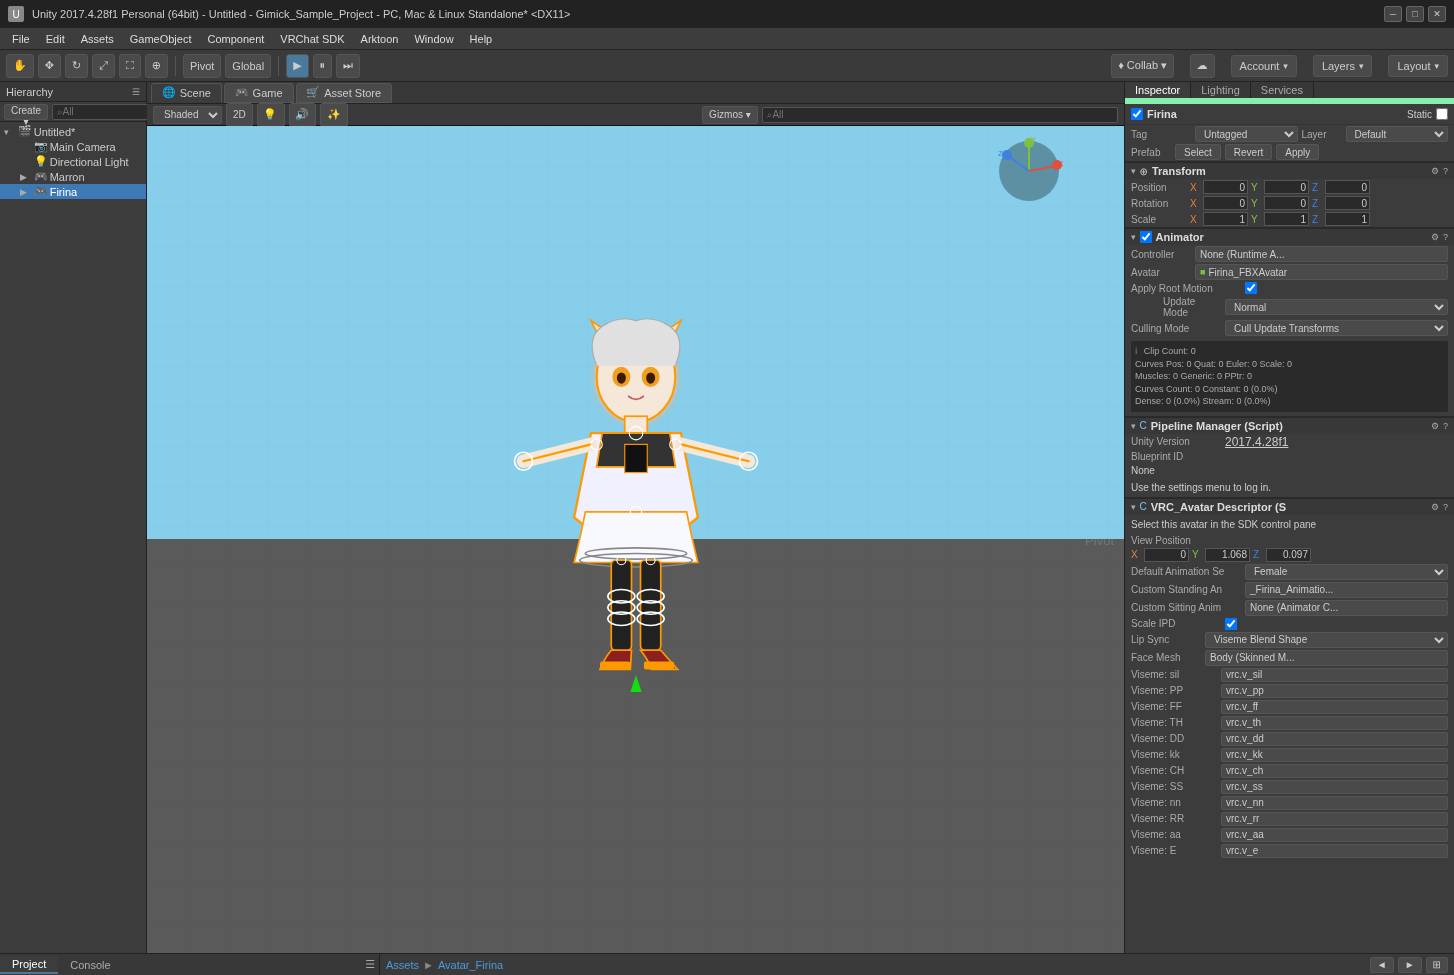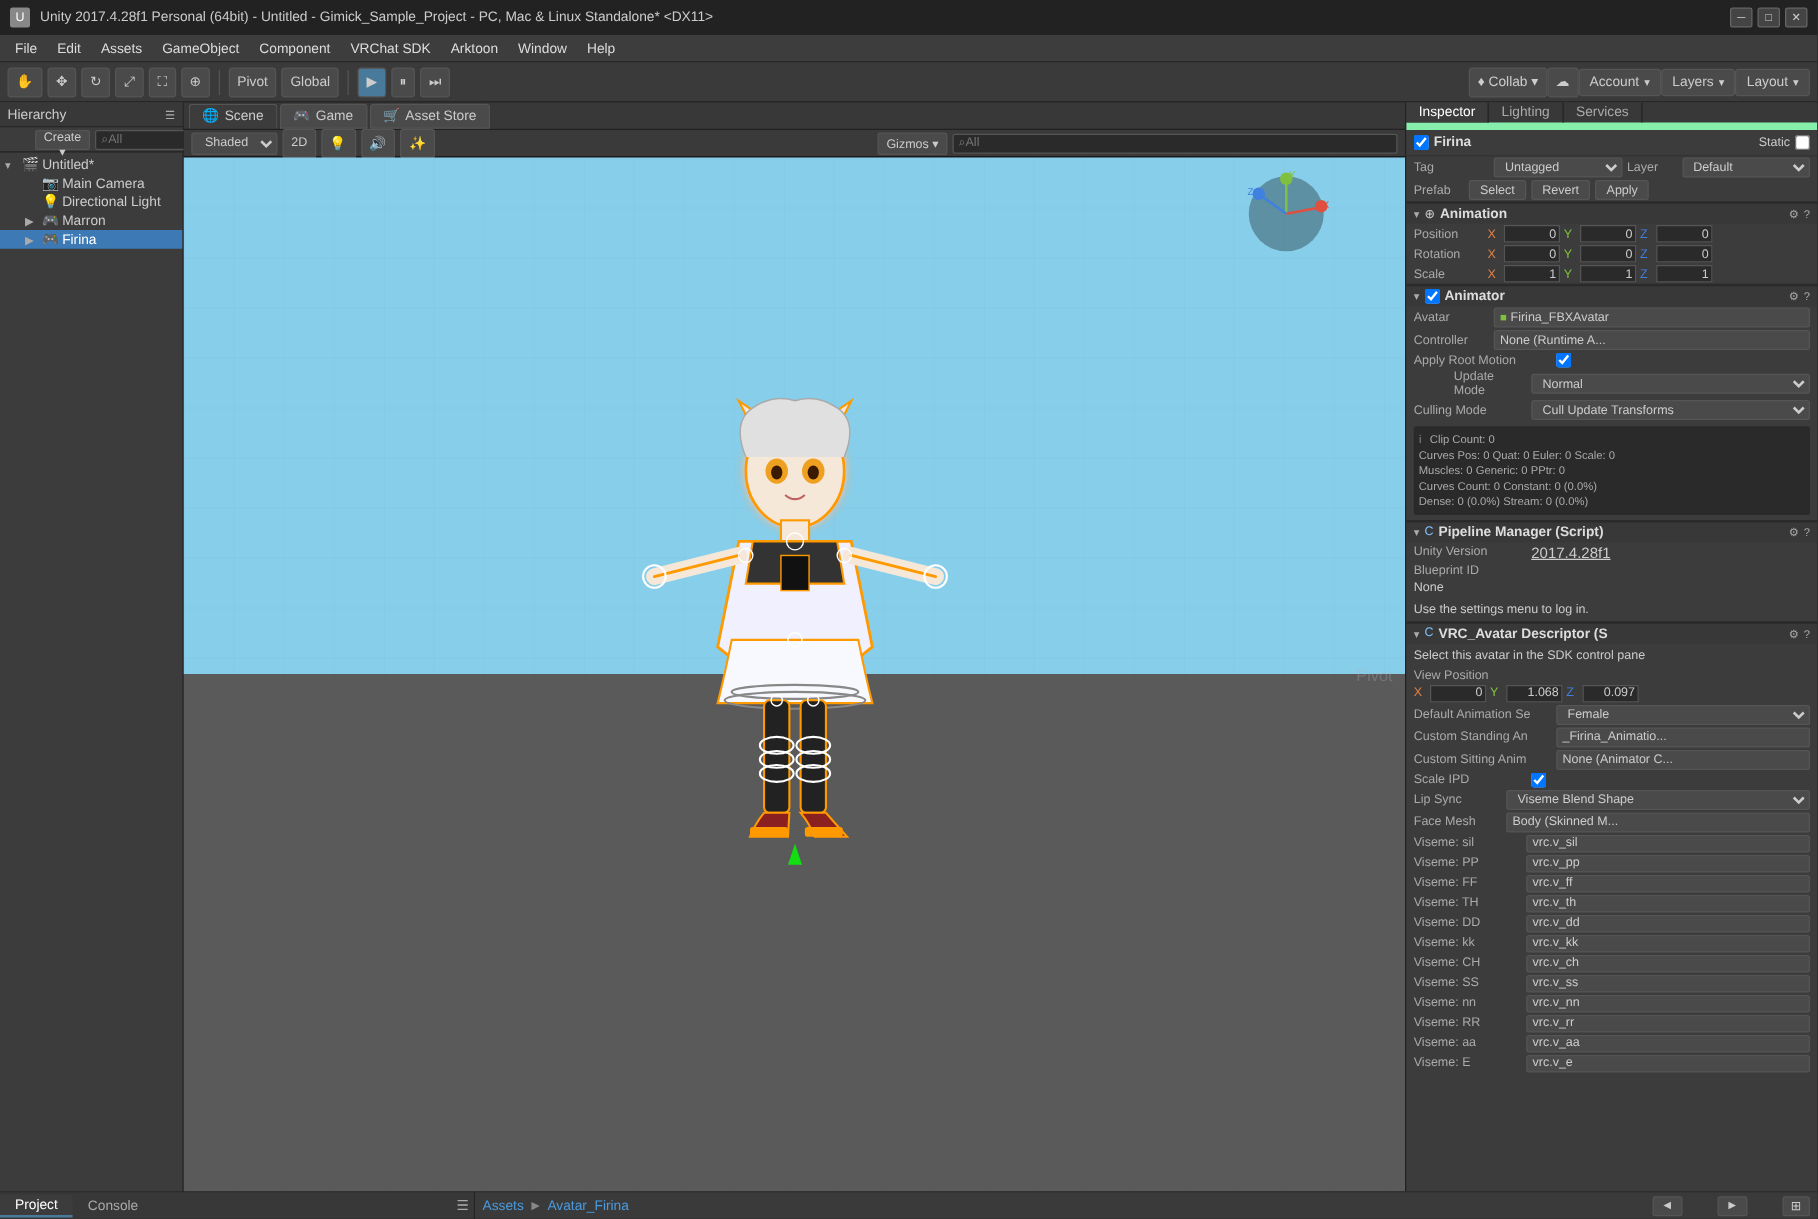--- a/index.html
+++ b/index.html
@@ -14,34 +14,34 @@
 
     
     #menubar { height: 22px; background: #3d3d3d; display: flex; align-items: center; padding: 0 4px; border-bottom: 1px solid #222; }
     .menu-item { padding: 2px 8px; cursor: pointer; color: #ddd; font-size: 11px; }
 
     
     #toolbar { height: 32px; background: #3a3a3a; display: flex; align-items: center; padding: 0 6px; gap: 4px; border-bottom: 1px solid #222; }
     .tool-btn { height: 24px; padding: 0 6px; background: #4a4a4a; border: 1px solid #555; border-radius: 3px; color: #ccc; cursor: pointer; font-size: 11px; display: flex; align-items: center; gap: 3px; }
     .tool-btn.active { background: #4a7a9b; }
     .toolbar-sep { width: 1px; height: 20px; background: #555; margin: 0 3px; }
-    .toolbar-right { margin-left: auto; display: flex; align-items: center; gap: 0; }
+    .toolbar-right { margin-left: auto; display: flex; align-items: center; gap: 16px; }
     .dropdown-btn { height: 22px; padding: 0 8px; background: #4a4a4a; border: 1px solid #555; border-radius: 3px; color: #ccc; cursor: pointer; font-size: 11px; display: flex; align-items: center; gap: 4px; }
     .dropdown-btn:after { content: '▾'; font-size: 9px; }
 
     
     #main { display: flex; height: calc(975px - 28px - 22px - 32px - 22px); }
     .tab-btn { height: 20px; padding: 0 10px; background: #4a4a4a; border: 1px solid #555; border-radius: 3px 3px 0 0; color: #ccc; cursor: pointer; font-size: 11px; display: flex; align-items: center; gap: 4px; }
     .tab-btn.active { background: #3c3c3c; border-bottom-color: #3c3c3c; }
 
     
     #hierarchy { width: 147px; background: #3c3c3c; border-right: 1px solid #222; display: flex; flex-direction: column; }
     .panel-header { height: 20px; background: #383838; display: flex; align-items: center; padding: 0 6px; border-bottom: 1px solid #222; font-size: 11px; color: #ccc; gap: 4px; }
     .panel-toolbar { height: 20px; background: #3c3c3c; display: flex; align-items: center; padding: 0 4px; gap: 4px; border-bottom: 1px solid #222; }
-    .small-btn { height: 16px; padding: 0 6px; background: #4a4a4a; border: 1px solid #555; border-radius: 2px; color: #ccc; cursor: pointer; font-size: 10px; margin-left: 24px; }
+    .small-btn { height: 16px; padding: 0 6px; background: #4a4a4a; border: 1px solid #555; border-radius: 2px; color: #ccc; cursor: pointer; font-size: 10px; }
     .search-box { flex: 1; height: 16px; background: #2a2a2a; border: 1px solid #555; border-radius: 2px; color: #ccc; padding: 0 4px; font-size: 10px; }
     .hierarchy-content { flex: 1; overflow-y: auto; padding: 2px 0; }
     .tree-item { display: flex; align-items: center; padding: 1px 4px; cursor: pointer; font-size: 11px; color: #ccc; gap: 2px; }
     .tree-item.selected { background: #3d7ab5; color: #fff; }
     .tree-item .indent1 { margin-left: 16px; }
     .tree-item .expand { width: 12px; font-size: 9px; color: #aaa; }
 
     
     #center { flex: 1; display: flex; flex-direction: column; background: #1a1a1a; }
     .scene-toolbar { height: 22px; background: #3a3a3a; display: flex; align-items: center; padding: 0 6px; gap: 4px; border-bottom: 1px solid #111; }
@@ -360,21 +360,21 @@
       <div class="pref-row">
         <span style="color:#aaa; font-size:10px; width:40px;">Prefab</span>
         <button class="pref-btn">Select</button>
         <button class="pref-btn">Revert</button>
         <button class="pref-btn">Apply</button>
       </div>
 
       <div class="component-header">
         <span style="font-size:9px; color:#aaa;">▾</span>
         <span style="color:#ccc; font-size:10px;">⊕</span>
-        <span class="comp-title">Animation</span>
+        <span class="comp-title">Transform</span>
         <span class="comp-btn">⚙</span>
         <span class="comp-btn">?</span>
       </div>
       <div class="insp-row">
         <span class="insp-label" style="width:55px;">Position</span>
         <div class="xyz-group">
           <span class="xyz-label">X</span>
           <input class="xyz-val" type="text" value="0" style="">
           <span class="xyz-label y">Y</span>
           <input class="xyz-val" type="text" value="0" style="">
@@ -406,29 +406,29 @@
       </div>
 
       <div class="component-header">
         <span style="font-size:9px; color:#aaa;">▾</span>
         <input type="checkbox" class="insp-checkbox" checked="" style="">
         <span class="comp-title">Animator</span>
         <span class="comp-btn">⚙</span>
         <span class="comp-btn">?</span>
       </div>
       <div class="insp-row">
+        <span class="insp-label">Controller</span>
+        <div class="field-val" style="display:flex;align-items:center;font-size:10px;color:#ccc;background:#4a4a4a;border:1px solid #555;border-radius:2px;padding:0 4px;height:16px;flex:1;">None (Runtime A...</div>
+      </div>
+      <div class="insp-row">
         <span class="insp-label">Avatar</span>
         <div class="field-val green-icon" style="display:flex;align-items:center;font-size:10px;color:#ccc;background:#4a4a4a;border:1px solid #555;border-radius:2px;padding:0 4px;height:16px;flex:1;">
           <span style="color:#80c040; font-size:9px;">■</span>
           <span>Firina_FBXAvatar</span>
         </div>
-      </div>
-      <div class="insp-row">
-        <span class="insp-label">Controller</span>
-        <div class="field-val" style="display:flex;align-items:center;font-size:10px;color:#ccc;background:#4a4a4a;border:1px solid #555;border-radius:2px;padding:0 4px;height:16px;flex:1;">None (Runtime A...</div>
       </div>
       <div class="insp-row">
         <span class="insp-label" style="width:110px;">Apply Root Motion</span>
         <input type="checkbox" class="insp-checkbox" checked="" style="">
       </div>
       <div class="insp-row">
         <span class="insp-label" style="width:90px;padding-left:32px;">Update Mode</span>
         <select class="insp-dropdown">
           <option>Normal</option>
         </select>

